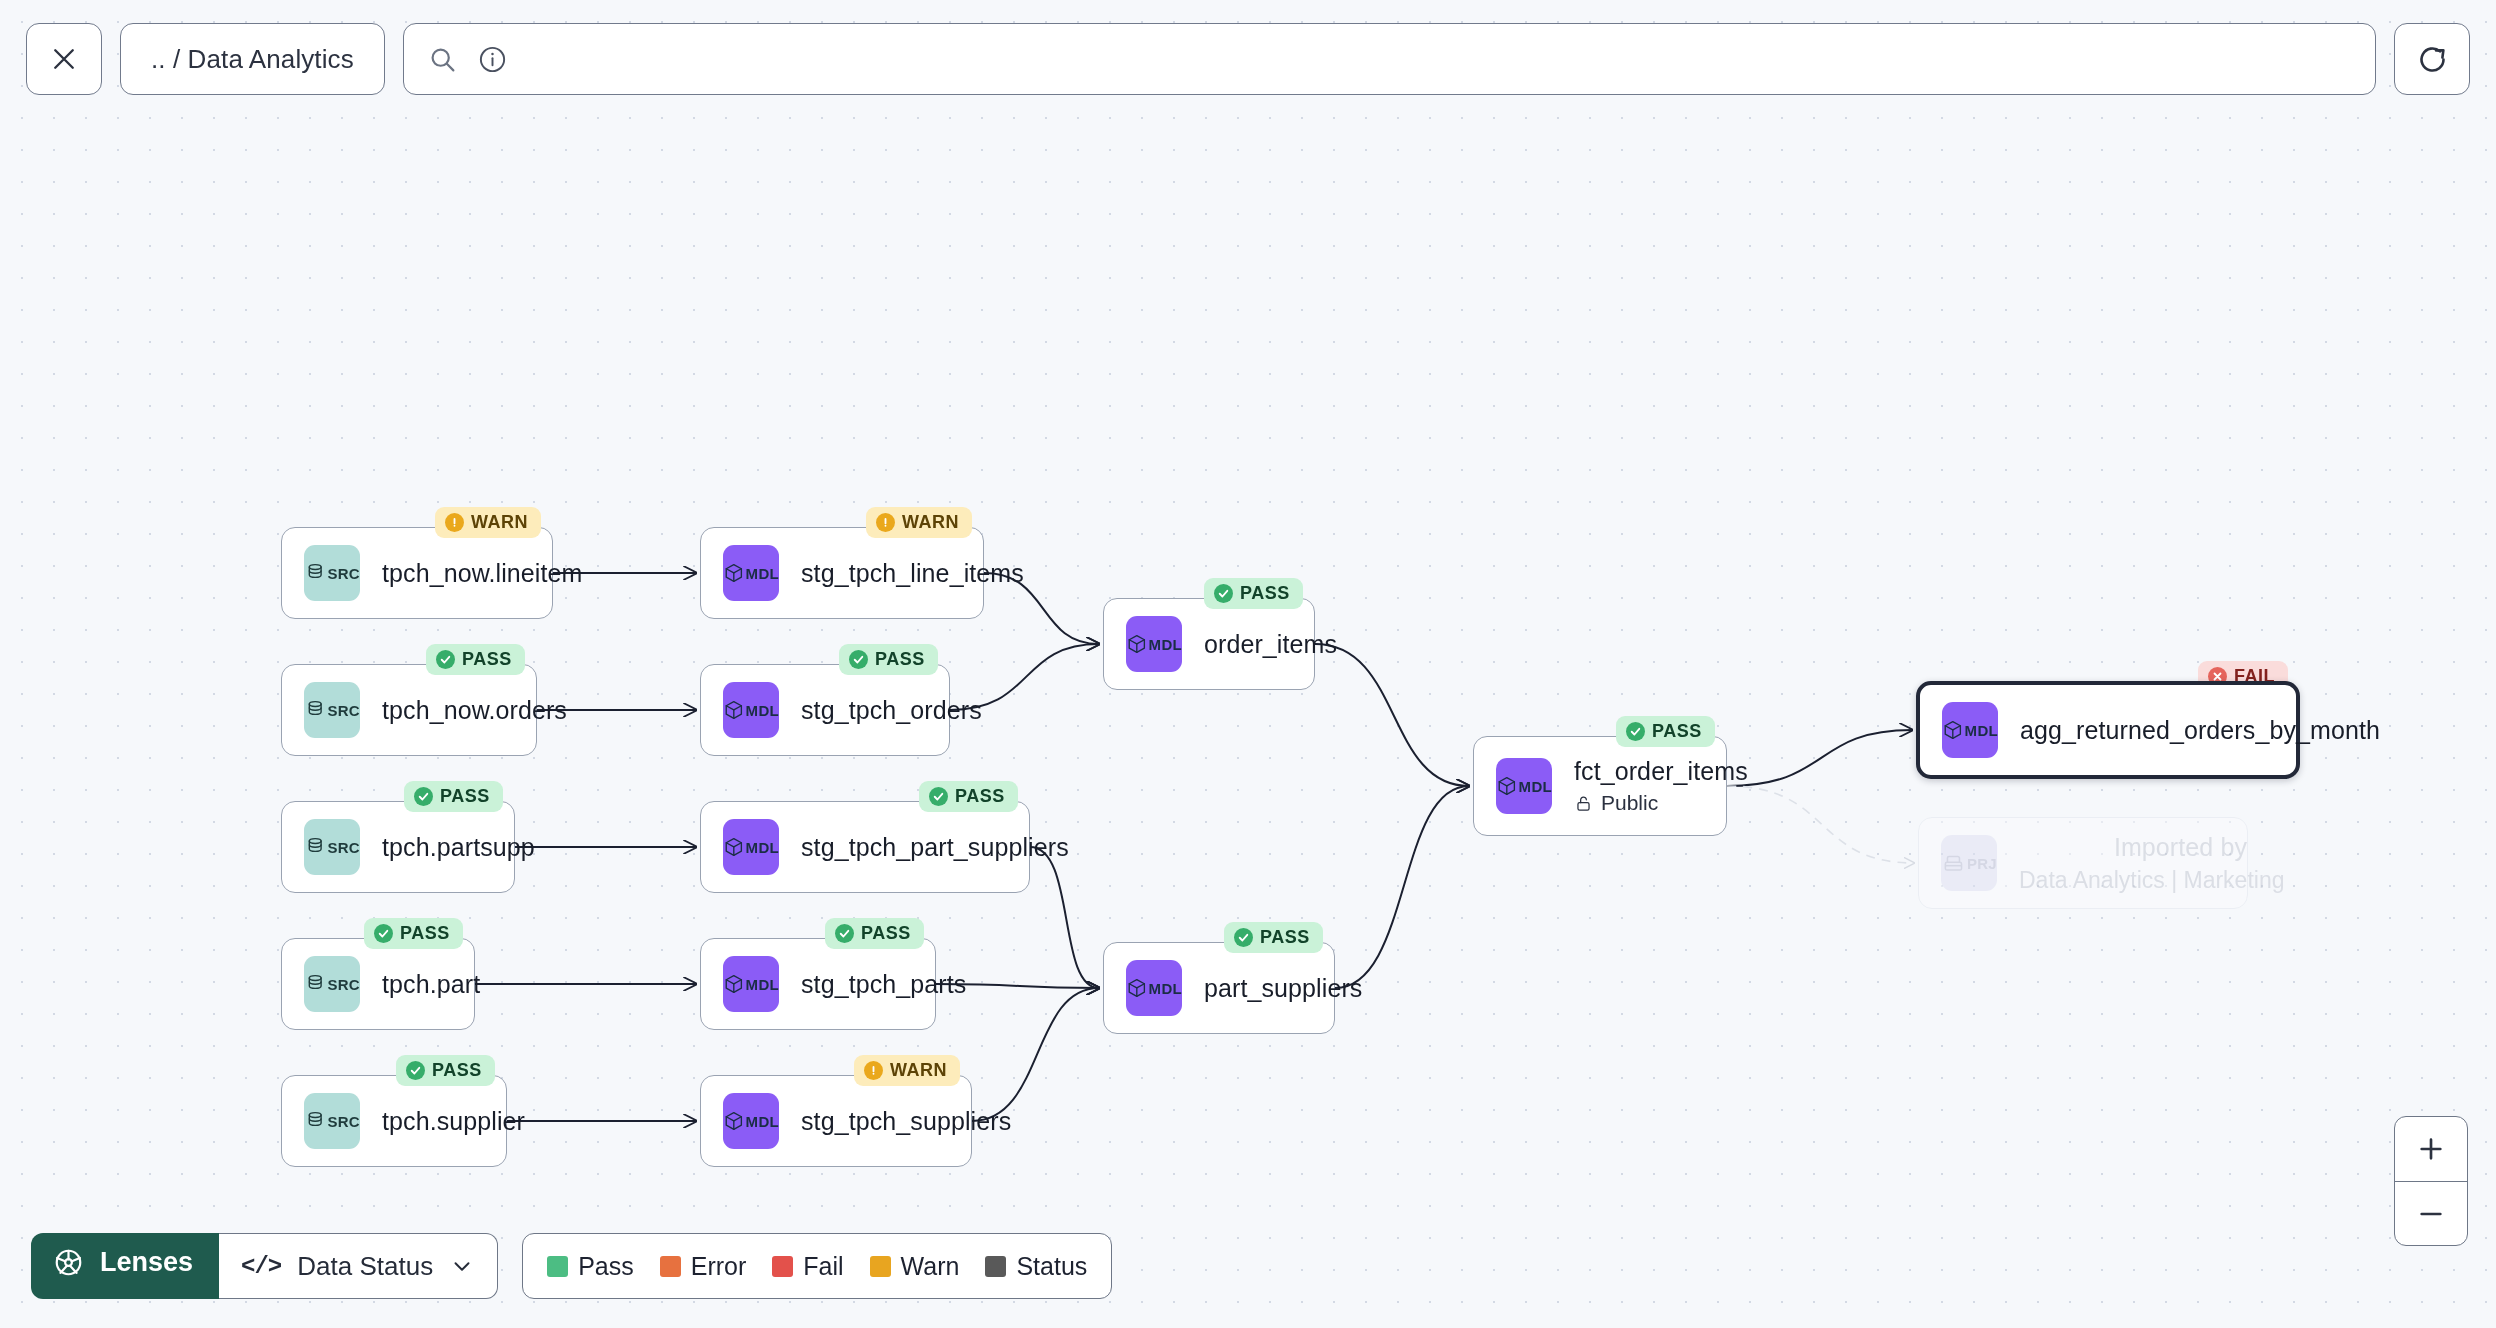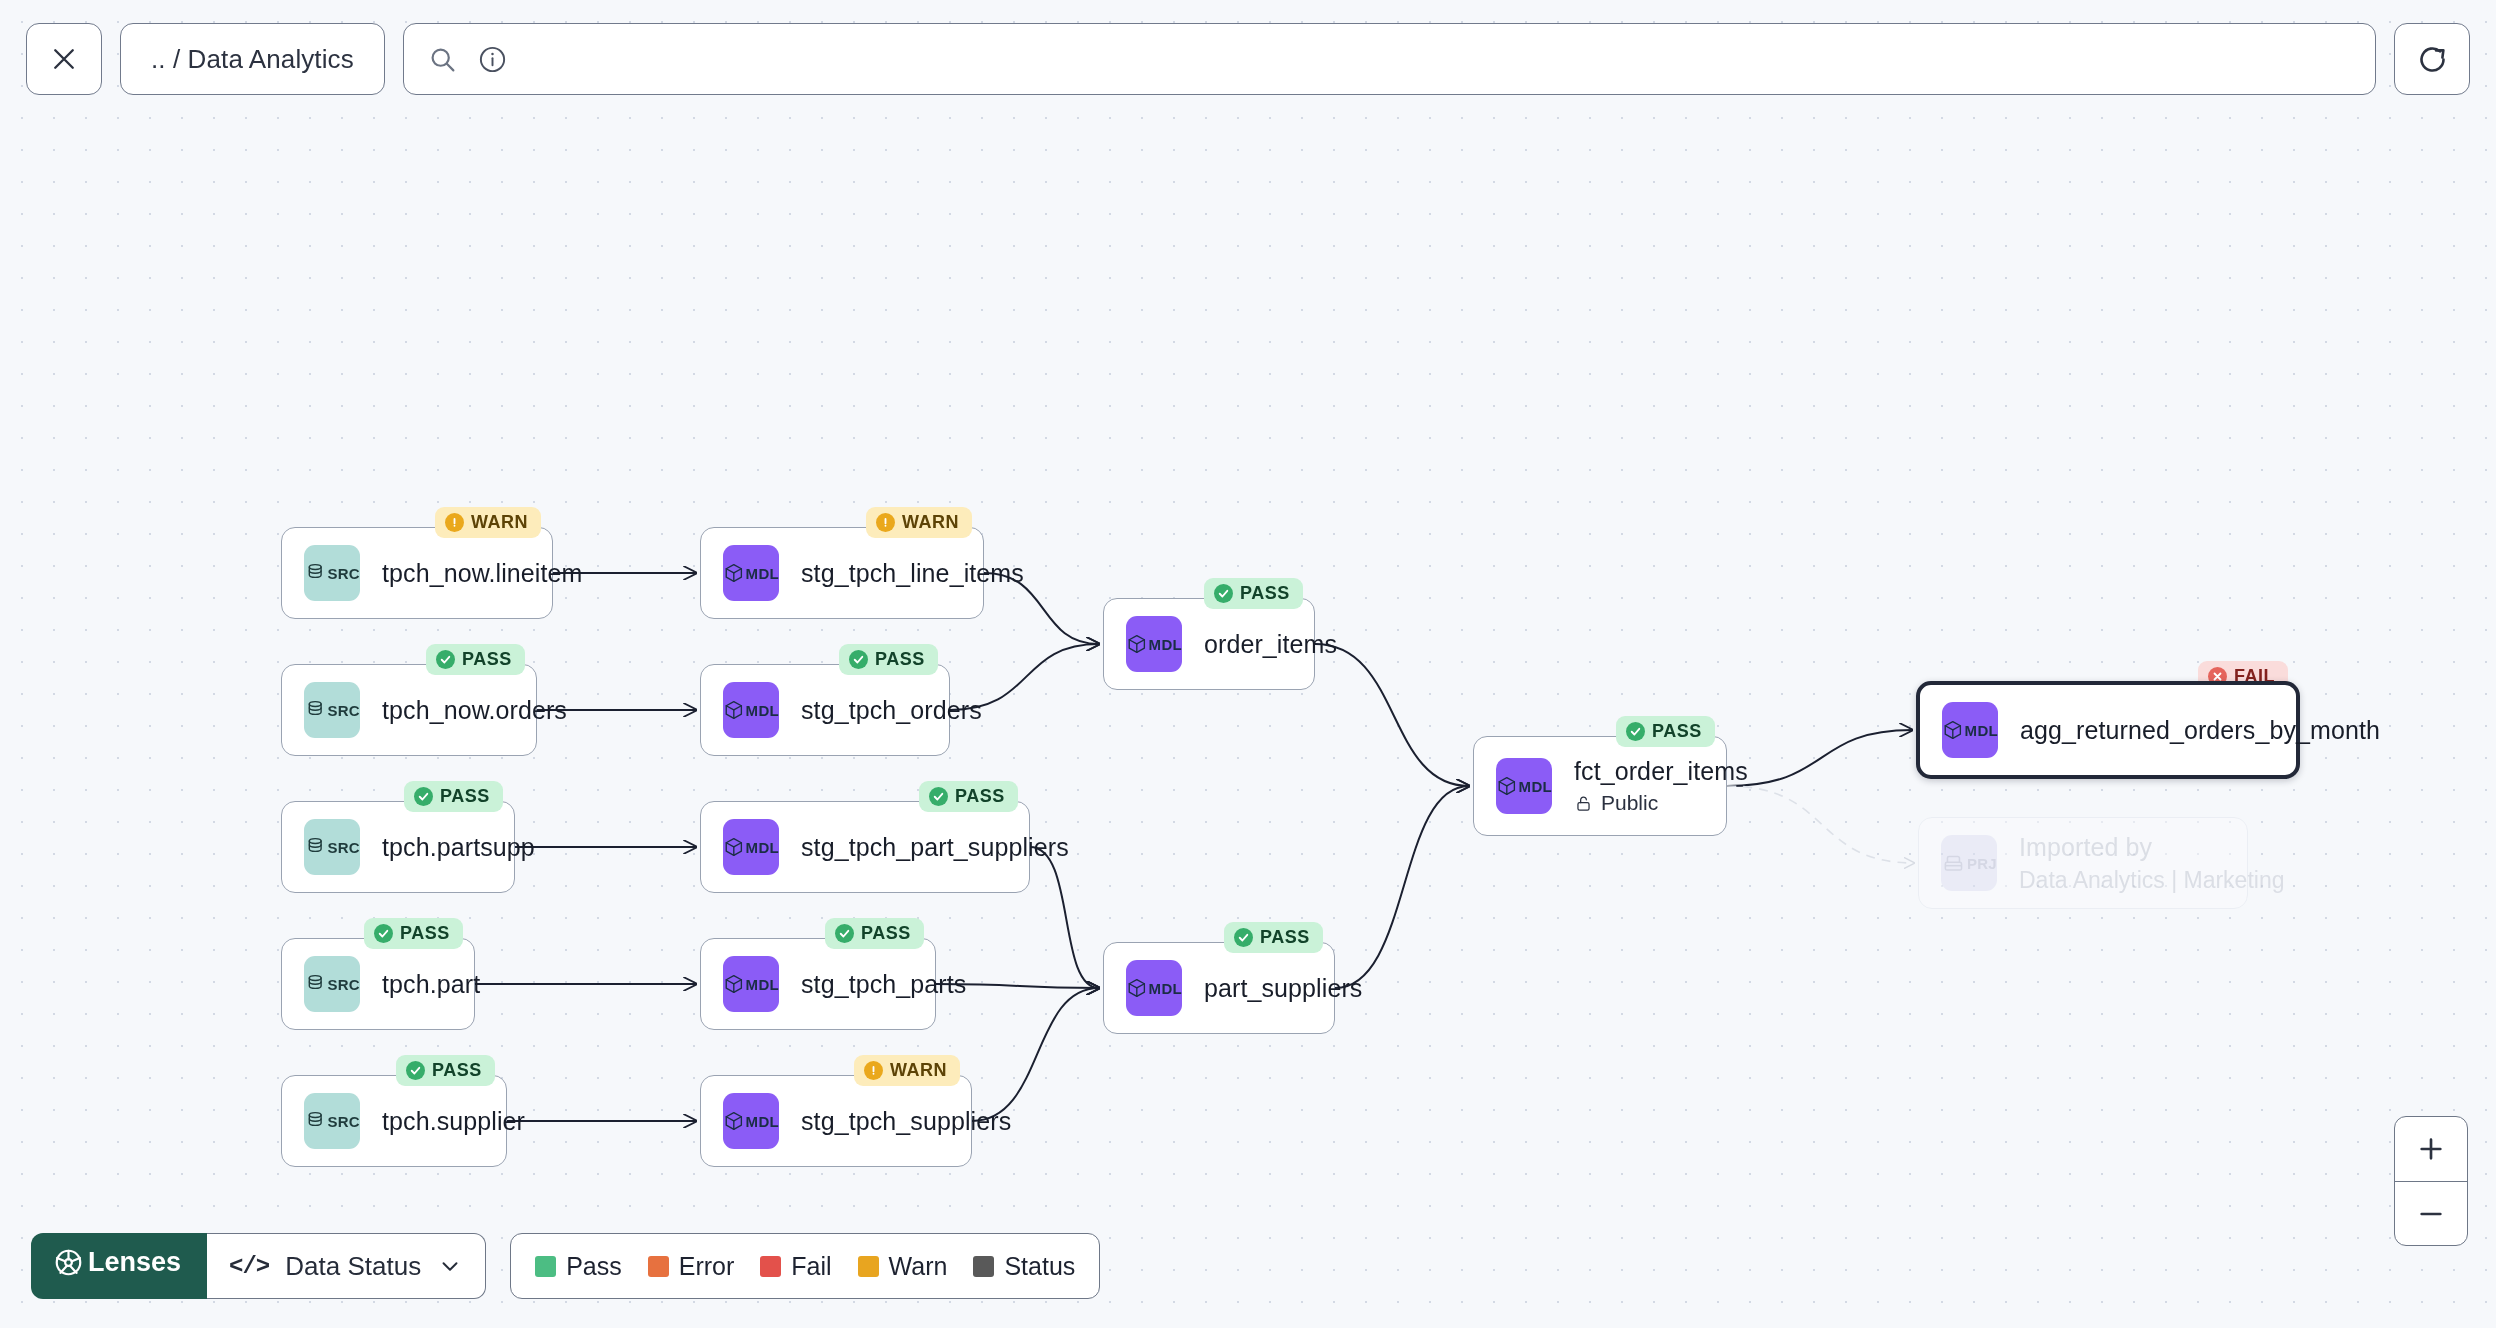--- a/index.html
+++ b/index.html
@@ -147,21 +147,21 @@
     letter-spacing: .3px;
     line-height: 1;
   }
   .chip-src { background: #b2ddd9; }
   .chip-src .tlabel, .chip-src svg { color: #1f3b3c; }
   .chip-mdl { background: #8b5cf6; }
   .chip-mdl .tlabel, .chip-mdl svg { color: #1b2d45; }
   .chip-prj { background: #e0e1f3; }
   .chip-prj .tlabel, .chip-prj svg { color: #b7bad0; }
 
-  .node-text { display: flex; flex-direction: column; gap: 5px; min-width: 0; }
+  .node-text { display: flex; flex-direction: column; gap: 5px; min-width: 0; text-align: right; }
   .node-title {
     font-size: 25px;
     color: #181d29;
     white-space: nowrap;
     letter-spacing: .1px;
   }
   .node-sub {
     font-size: 21px;
     color: #2b3140;
     display: flex;
@@ -216,21 +216,21 @@
     height: 66px;
     border-radius: 12px;
   }
 
   #lenses-btn {
     background: #1f5b4e;
     color: #ffffff;
     border-radius: 12px 0 0 12px;
     display: flex;
     align-items: center;
-    gap: 4px;
+    gap: 16px;
     padding: 0 26px 8px 22px;
     font-size: 27px;
     font-weight: 700;
     cursor: pointer;
   }
 
   #test-status-btn {
     background: #ffffff;
     border: 1.6px solid #6e7787;
     border-left: none;

